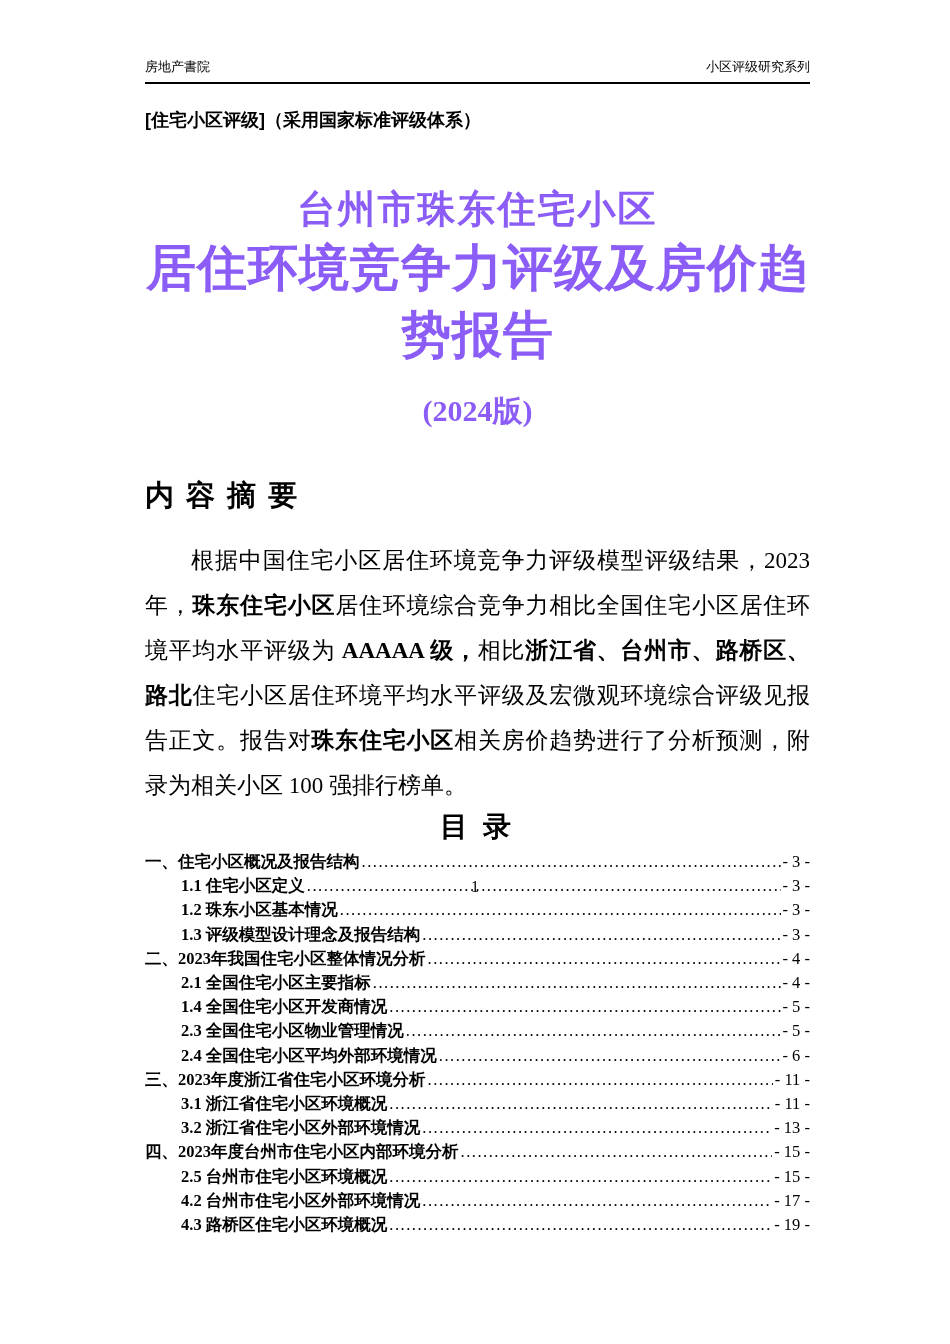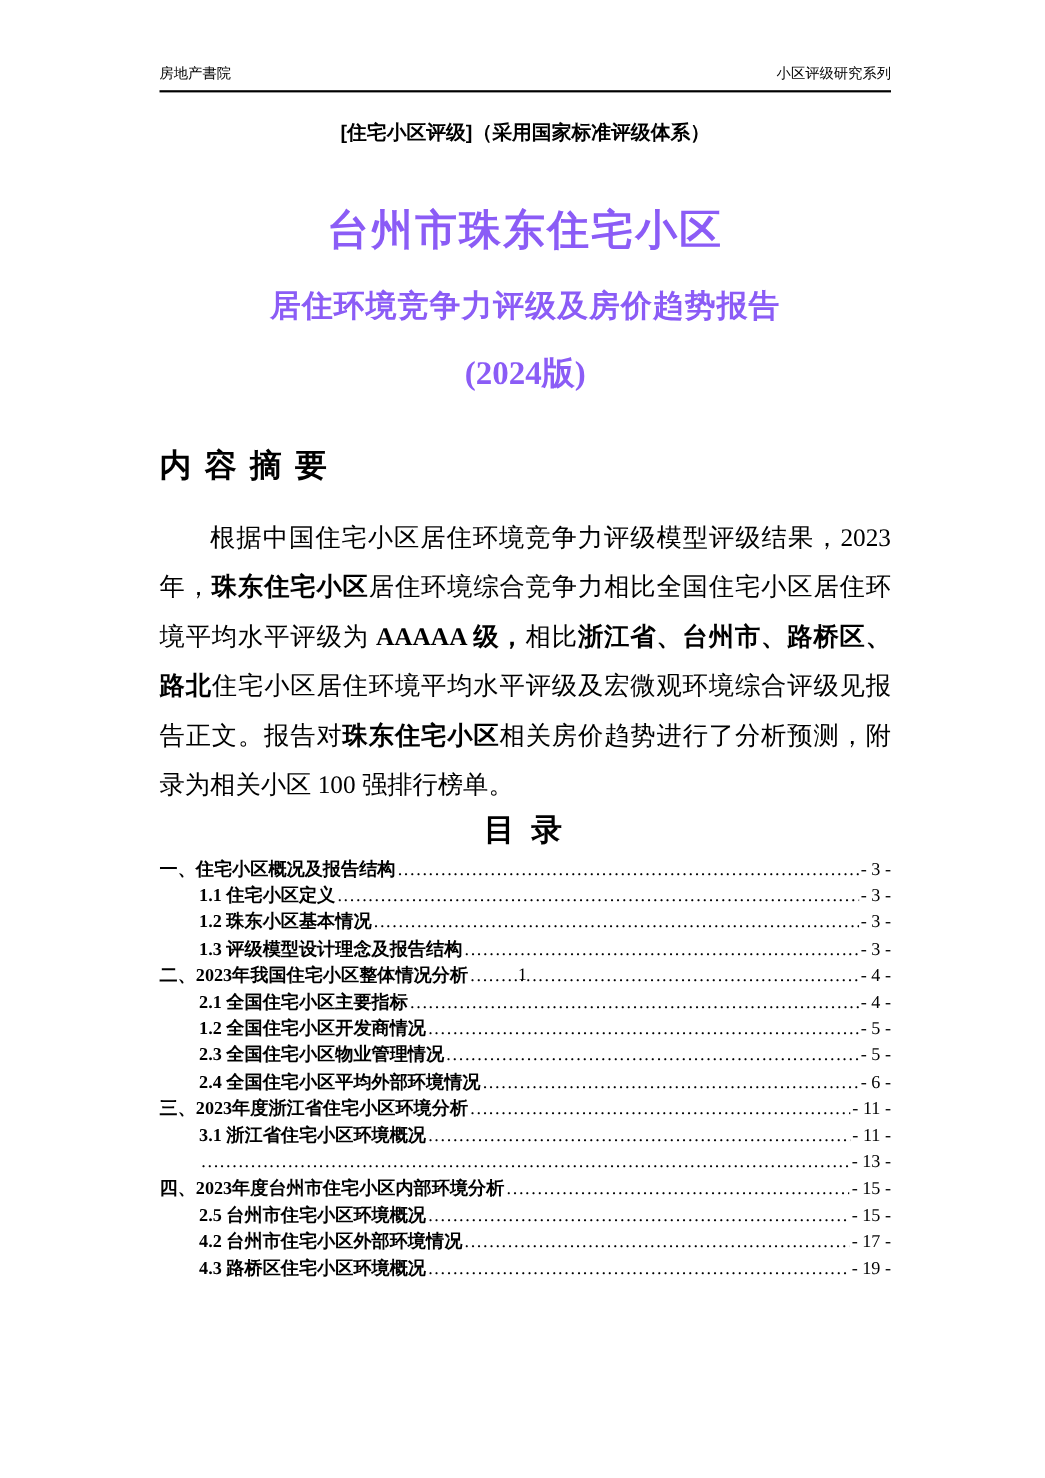--- a/index.html
+++ b/index.html
@@ -29,31 +29,30 @@
     padding-bottom: 6px;
     border-bottom: 2px solid #000000;
   }
 
   
   .tag-line {
     margin-top: 24px;
     font-family: "Liberation Sans", "DejaVu Sans", sans-serif;
     font-weight: 700;
     font-size: 18px;
-    text-align: center;
   }
 
   
   .title-block {
     margin-top: 52px;
     text-align: center;
     font-weight: 700;
   }
   .title-line1 { font-size: 38px; letter-spacing: 2px; }
-  .title-line2 { font-size: 28px; letter-spacing: 1px; margin-top: 24px; }
+  .title-line2 { font-size: 50px; letter-spacing: 1px; }
   .title-edition { font-size: 30px; margin-top: 22px; }
 
   
   .summary-heading {
     margin-top: 44px;
     text-align: left;
     font-family: "Liberation Sans", "DejaVu Sans", sans-serif;
     font-weight: 700;
     font-size: 29px;
     letter-spacing: 2px;
@@ -158,21 +157,21 @@
         <span class="toc-label">二、2023年我国住宅小区整体情况分析</span>
         <span class="toc-dots"></span>
         <span class="toc-page">- 4 -</span>
       </div>
       <div class="toc-row level-2">
         <span class="toc-label">2.1 全国住宅小区主要指标</span>
         <span class="toc-dots"></span>
         <span class="toc-page">- 4 -</span>
       </div>
       <div class="toc-row level-2">
-        <span class="toc-label">1.2 全国住宅小区开发商情况</span>
+        <span class="toc-label">1.4 全国住宅小区开发商情况</span>
         <span class="toc-dots"></span>
         <span class="toc-page">- 5 -</span>
       </div>
       <div class="toc-row level-2">
         <span class="toc-label">2.3 全国住宅小区物业管理情况</span>
         <span class="toc-dots"></span>
         <span class="toc-page">- 5 -</span>
       </div>
       <div class="toc-row level-2">
         <span class="toc-label">2.4 全国住宅小区平均外部环境情况</span>
@@ -183,20 +182,21 @@
         <span class="toc-label">三、2023年度浙江省住宅小区环境分析</span>
         <span class="toc-dots"></span>
         <span class="toc-page">- 11 -</span>
       </div>
       <div class="toc-row level-2">
         <span class="toc-label">3.1 浙江省住宅小区环境概况</span>
         <span class="toc-dots"></span>
         <span class="toc-page">- 11 -</span>
       </div>
       <div class="toc-row level-2">
+        <span class="toc-label">3.2 浙江省住宅小区外部环境情况</span>
         <span class="toc-dots"></span>
         <span class="toc-page">- 13 -</span>
       </div>
       <div class="toc-row level-1">
         <span class="toc-label">四、2023年度台州市住宅小区内部环境分析</span>
         <span class="toc-dots"></span>
         <span class="toc-page">- 15 -</span>
       </div>
       <div class="toc-row level-2">
         <span class="toc-label">2.5 台州市住宅小区环境概况</span>

